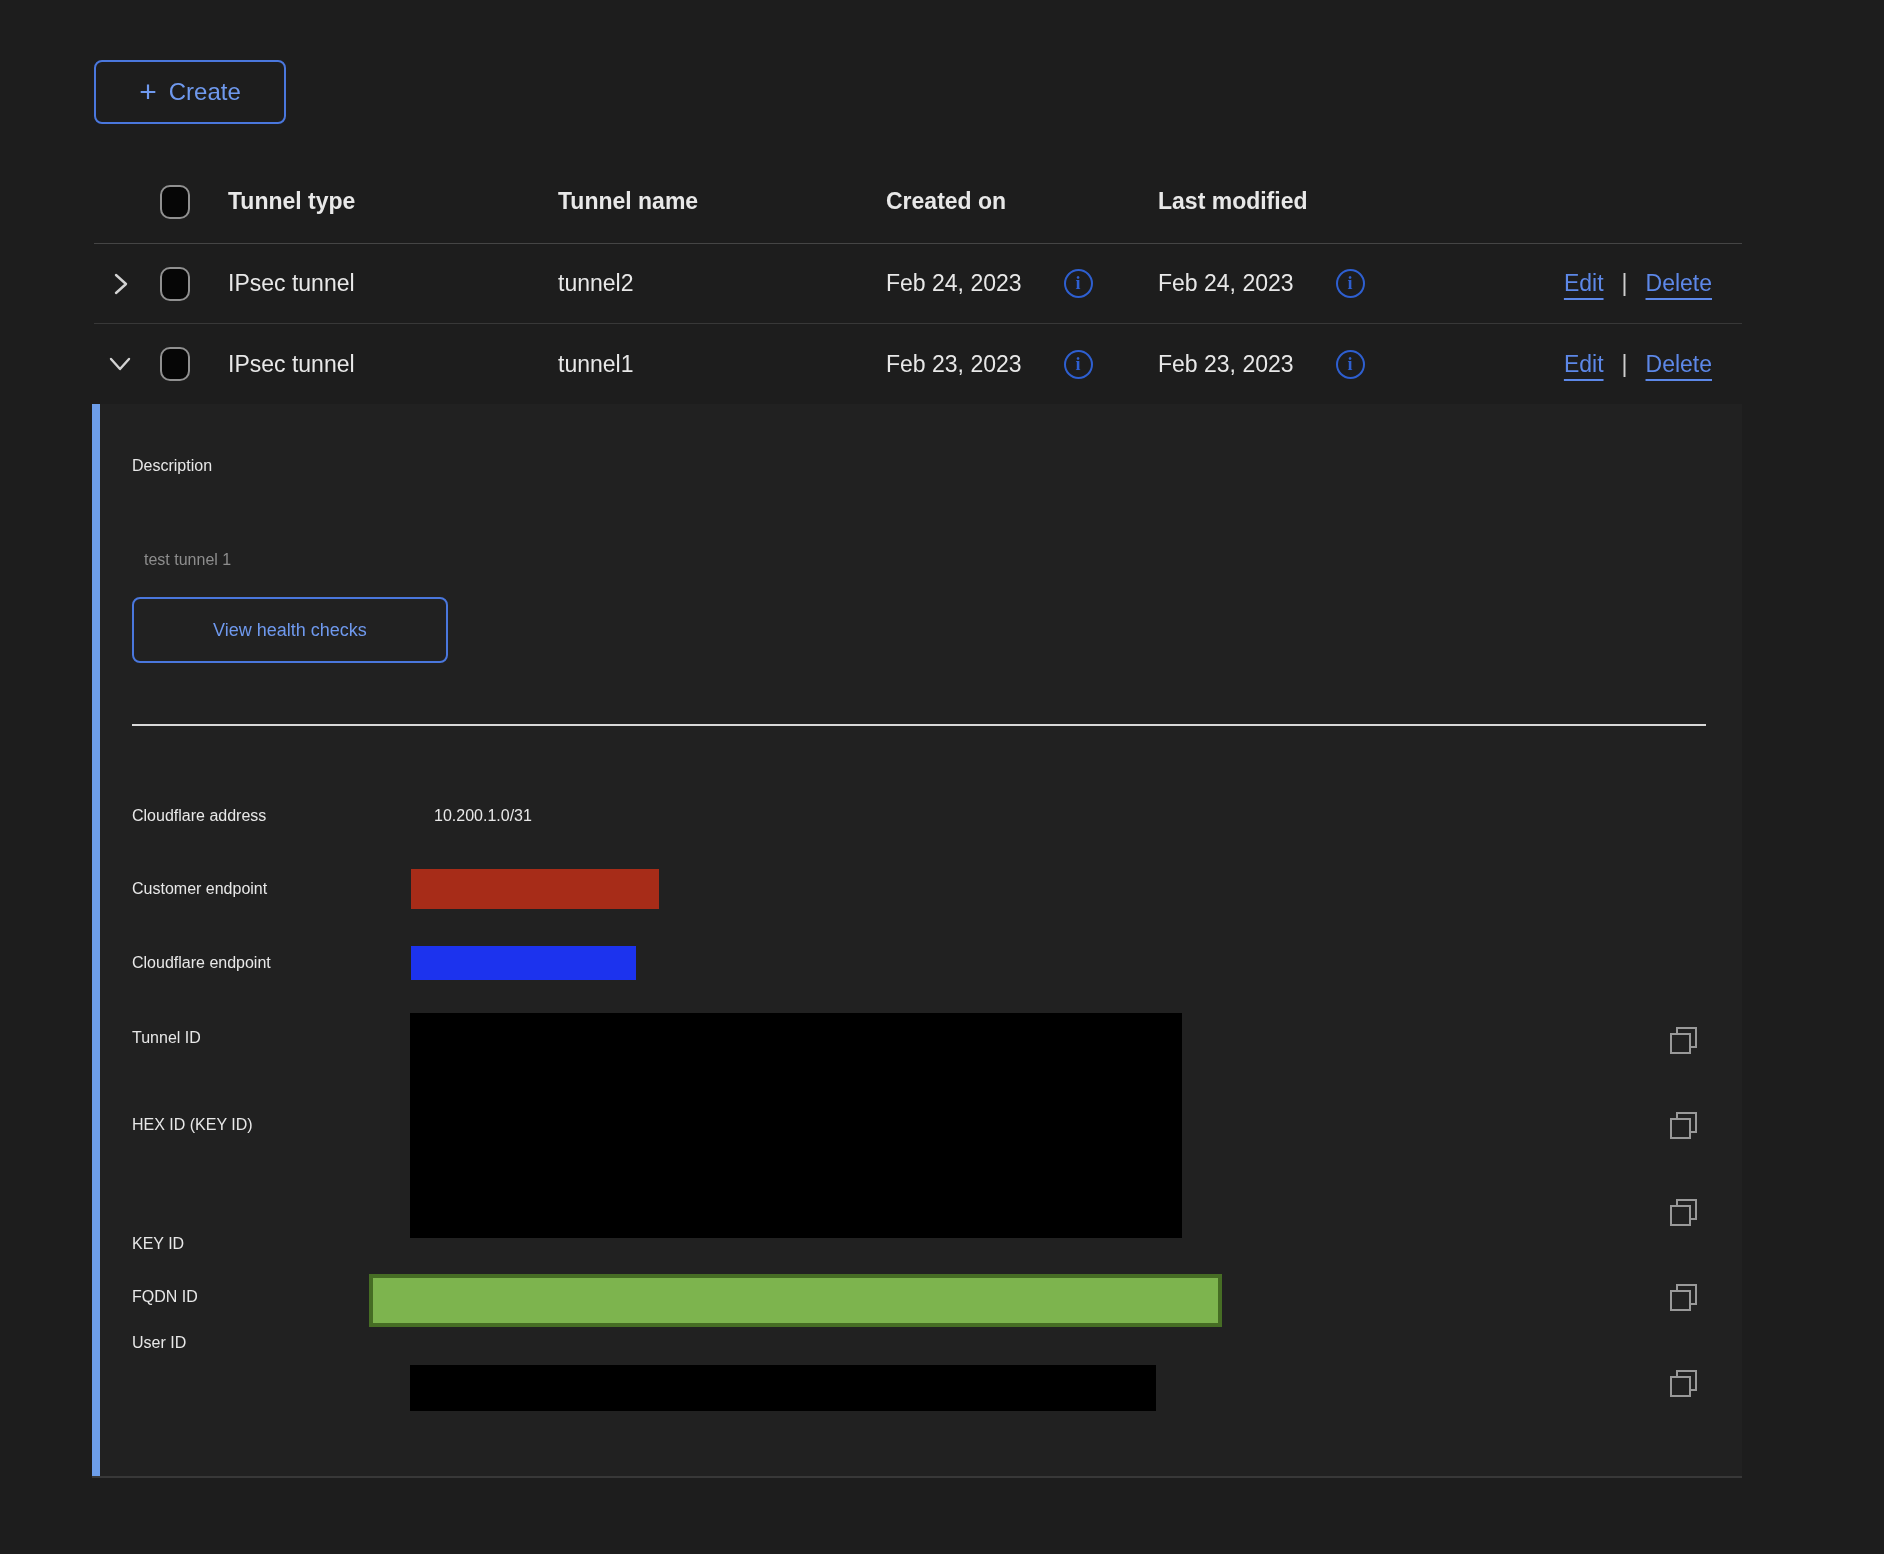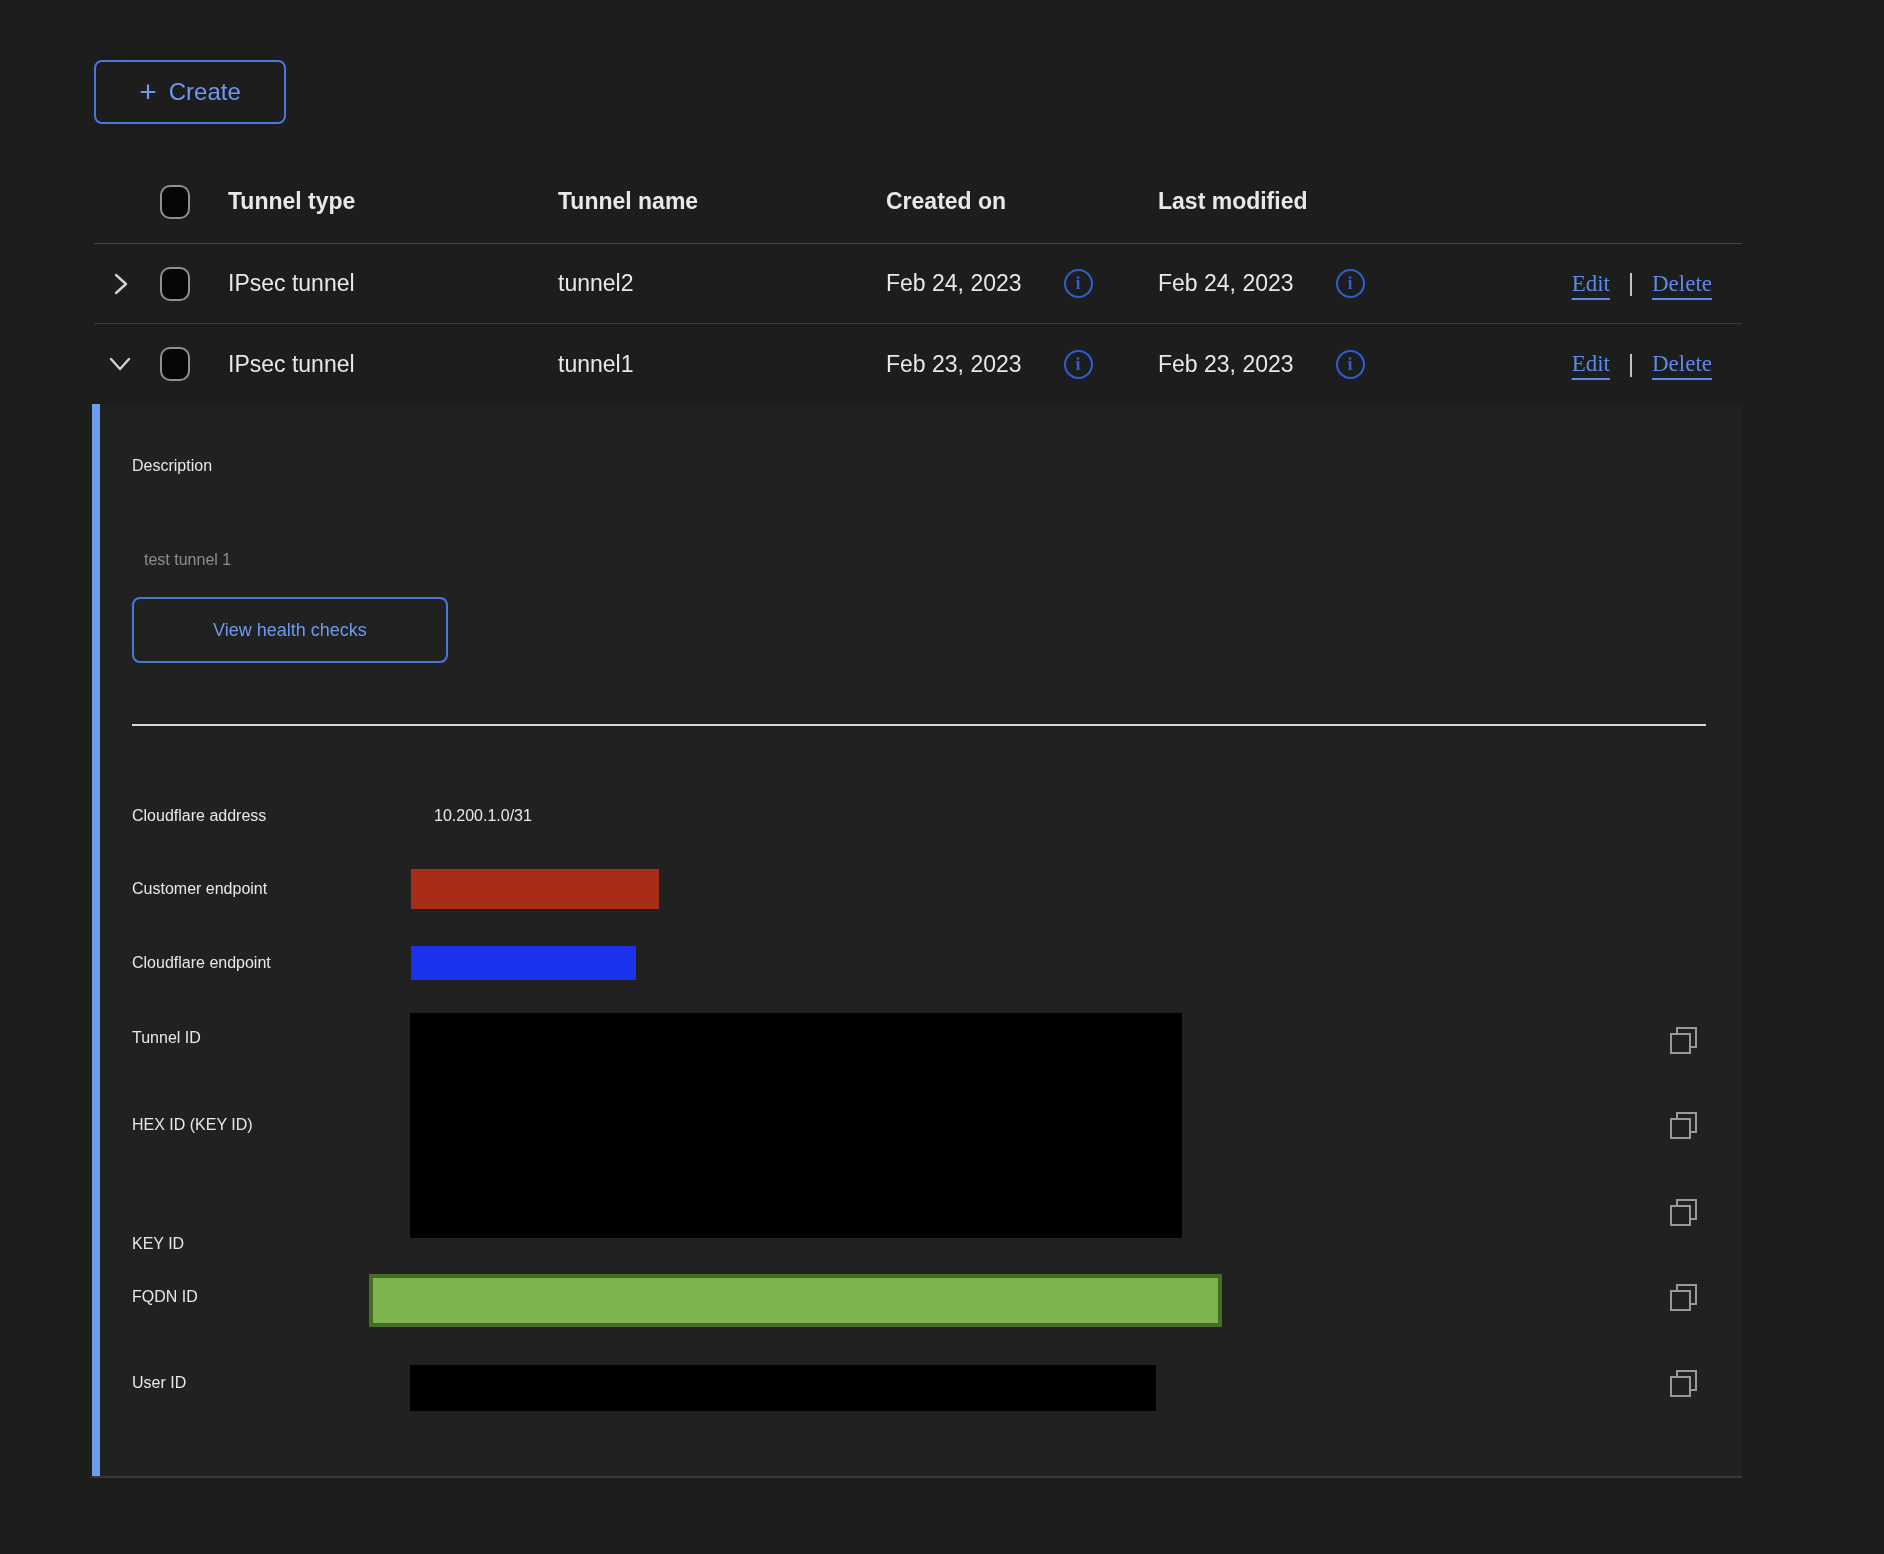--- a/index.html
+++ b/index.html
@@ -30,21 +30,21 @@
   .cell-created{width:272px;display:flex;align-items:center;gap:42px;}
   .cell-modified{width:292px;display:flex;align-items:center;gap:42px;}
   .cell-actions{flex:1;display:flex;align-items:center;justify-content:flex-end;padding-right:30px;gap:18px;}
 
   .checkbox{width:30px;height:34px;border:2.5px solid var(--check-border);border-radius:10px;background:#060606;cursor:pointer;}
   .chev{cursor:pointer;display:block;}
   .info-icon{width:29px;height:29px;border:2px solid var(--info);border-radius:50%;
     color:var(--info);display:inline-flex;align-items:center;justify-content:center;
     font-size:18px;font-family:"Liberation Serif",serif;font-weight:700;flex:0 0 auto;cursor:default;}
   .link{color:var(--link);text-decoration:underline;text-underline-offset:7px;
-    text-decoration-thickness:2px;cursor:pointer;font-family:Liberation Serif, serif;}
+    text-decoration-thickness:2px;cursor:pointer;}
   .sep{color:#cfcfcf;}
 
   .detail-panel{position:relative;margin-left:-2px;width:1650px;height:1074px;
     background:var(--panel);border-bottom:2px solid var(--row-border);}
   .accent-bar{position:absolute;left:0;top:0;width:8px;height:100%;background:var(--accent-bar);}
   .abs{position:absolute;}
   .lbl{font-size:16px;line-height:32px;color:var(--text);}
   .muted{color:var(--muted);}
   .health-btn{position:absolute;left:40px;top:193px;width:316px;height:66px;
     border:2px solid var(--btn-border);border-radius:8px;background:transparent;
@@ -159,21 +159,21 @@
     <div class="redact blue" style="left:319px;top:542px;width:225px;height:34px;"></div>
 
     <div class="abs lbl" style="left:40px;top:618px;">Tunnel ID</div>
     <div class="abs lbl" style="left:40px;top:705px;">HEX ID (KEY ID)</div>
     <div class="abs lbl" style="left:40px;top:824px;">KEY ID</div>
     <div class="redact black" style="left:318px;top:609px;width:772px;height:225px;"></div>
 
     <div class="abs lbl" style="left:40px;top:877px;">FQDN ID</div>
     <div class="redact green" style="left:277px;top:870px;width:853px;height:53px;"></div>
 
-    <div class="abs lbl" style="left:40px;top:963px;">User ID</div>
+    <div class="abs lbl" style="left:40px;top:923px;">User ID</div>
     <div class="redact black" style="left:318px;top:961px;width:746px;height:46px;"></div>
 
     <span class="copy-icon" style="left:1578px;top:623px;"></span>
     <span class="copy-icon" style="left:1578px;top:708px;"></span>
     <span class="copy-icon" style="left:1578px;top:795px;"></span>
     <span class="copy-icon" style="left:1578px;top:880px;"></span>
     <span class="copy-icon" style="left:1578px;top:966px;"></span>
   </div>
 </div>
 

